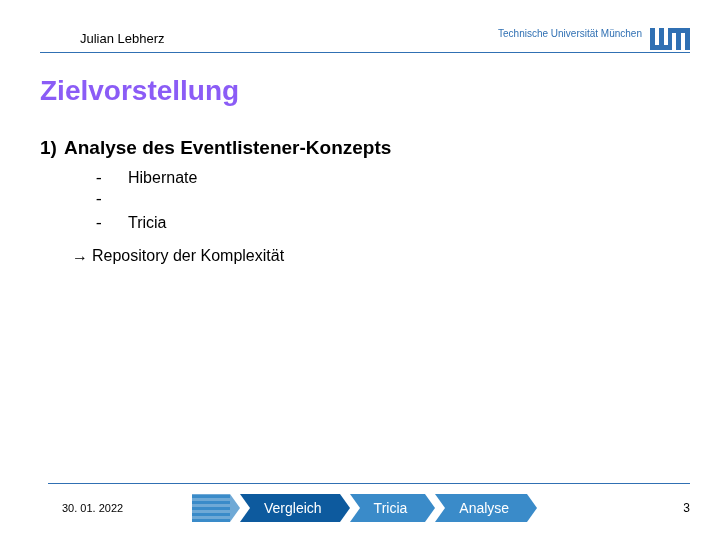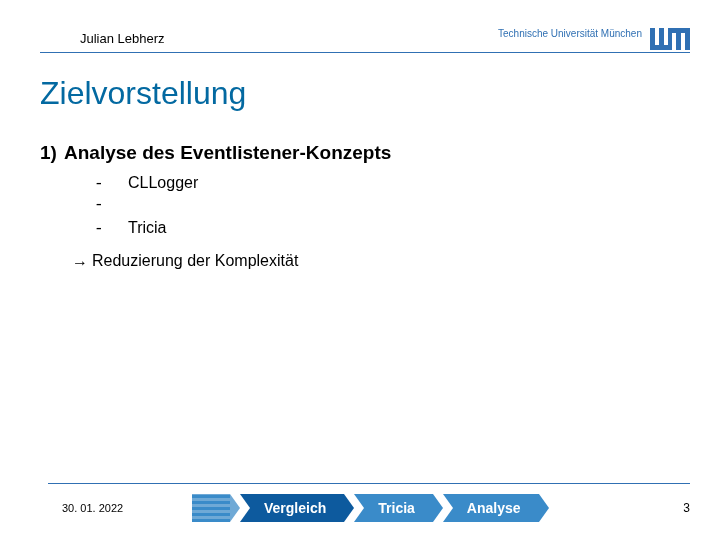--- a/index.html
+++ b/index.html
@@ -41,23 +41,23 @@
     height: 22px;
   }
   .header-rule {
     margin: 2px 30px 0 40px;
     border: none;
     border-top: 1px solid #3070b3;
   }
 
   
   .title {
-    font-size: 32px;
-    font-weight: normal;
-    color: #0369a1;
+    font-size: 28px;
+    font-weight: bold;
+    color: #8b5cf6;
     margin: 22px 0 0 40px;
   }
 
   
   .content {
     margin: 28px 0 16px 40px;
     font-size: 17px;
     line-height: 1.35;
   }
   .num-item {
@@ -119,21 +119,20 @@
     position: relative;
     height: 28px;
     display: flex;
     align-items: center;
     justify-content: center;
     color: #fff;
     font-size: 14px;
     padding: 0 18px 0 24px;
     margin-right: 10px;
     background: #3a8bc9;
-    font-weight: bold;
   }
   .chev.sel { background: #0d5a9e; }
   .chev::before,
   .chev::after {
     content: "";
     position: absolute;
     top: 0;
     width: 0;
     height: 0;
     border-top: 14px solid transparent;
@@ -194,33 +193,33 @@
 <h1 class="title">Zielvorstellung</h1>
 
 <div class="content">
 
   <div class="num-item">
     <span class="num">1)</span><span>Analyse des Eventlistener-Konzepts</span>
   </div>
   <div class="sub-list">
     <div class="row">
         <span class="dash">-</span>
-        <span>CLLogger</span>
+        <span>Hibernate</span>
       </div>
     <div class="row">
         <span class="dash">-</span>
       </div>
     <div class="row">
         <span class="dash">-</span>
         <span>Tricia</span>
       </div>
   </div>
 
   <div class="arrow-line">
-    <span class="arrow">→</span><span>Reduzierung der Komplexität</span>
+    <span class="arrow">→</span><span>Repository der Komplexität</span>
   </div>
 
 </div>
 
 <div class="footer">
   <hr class="footer-rule">
   <div class="footer-row">
     <div class="date">30. 01. 2022</div>
     <div class="chevrons">
       <div class="stub"></div>

